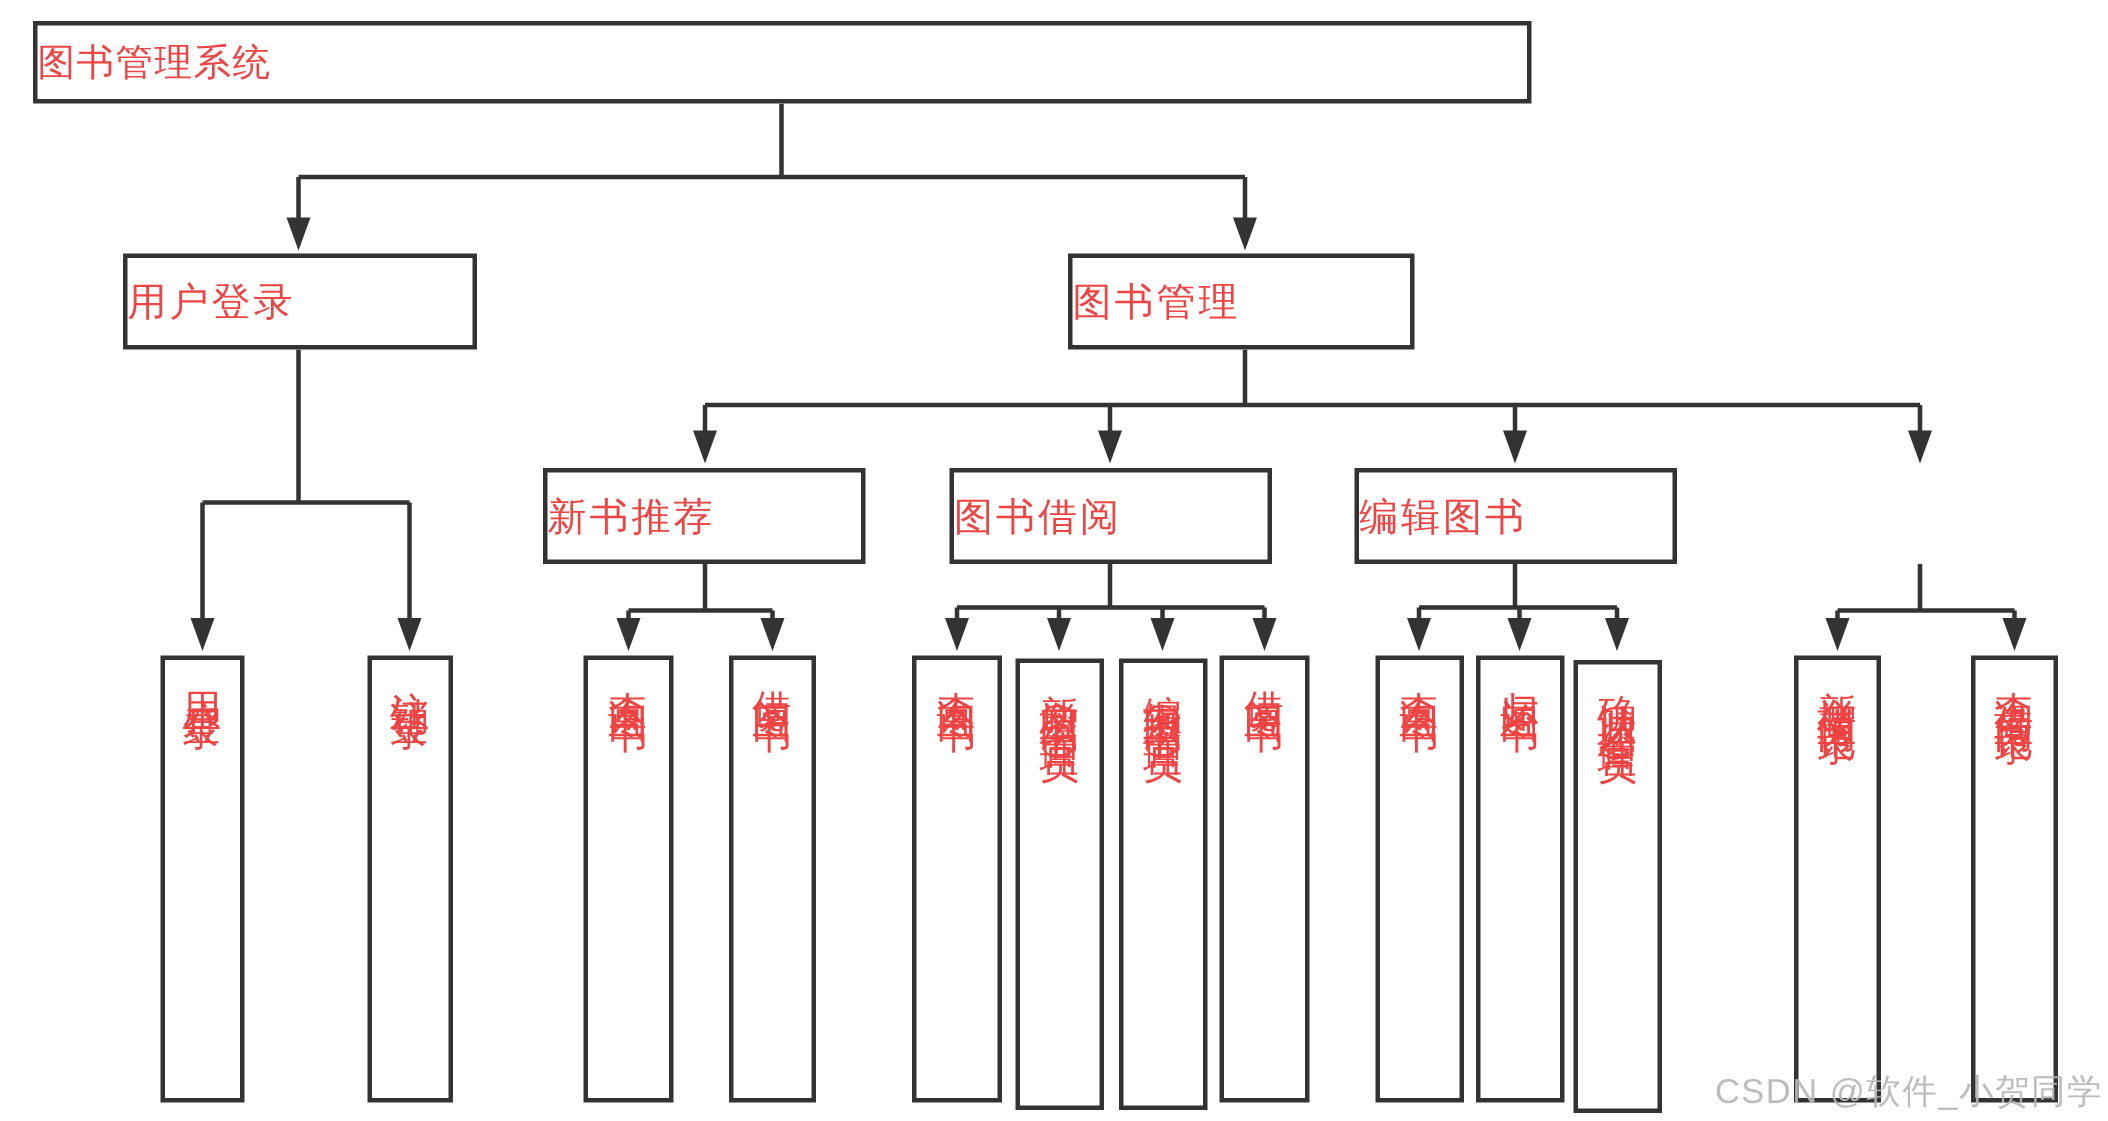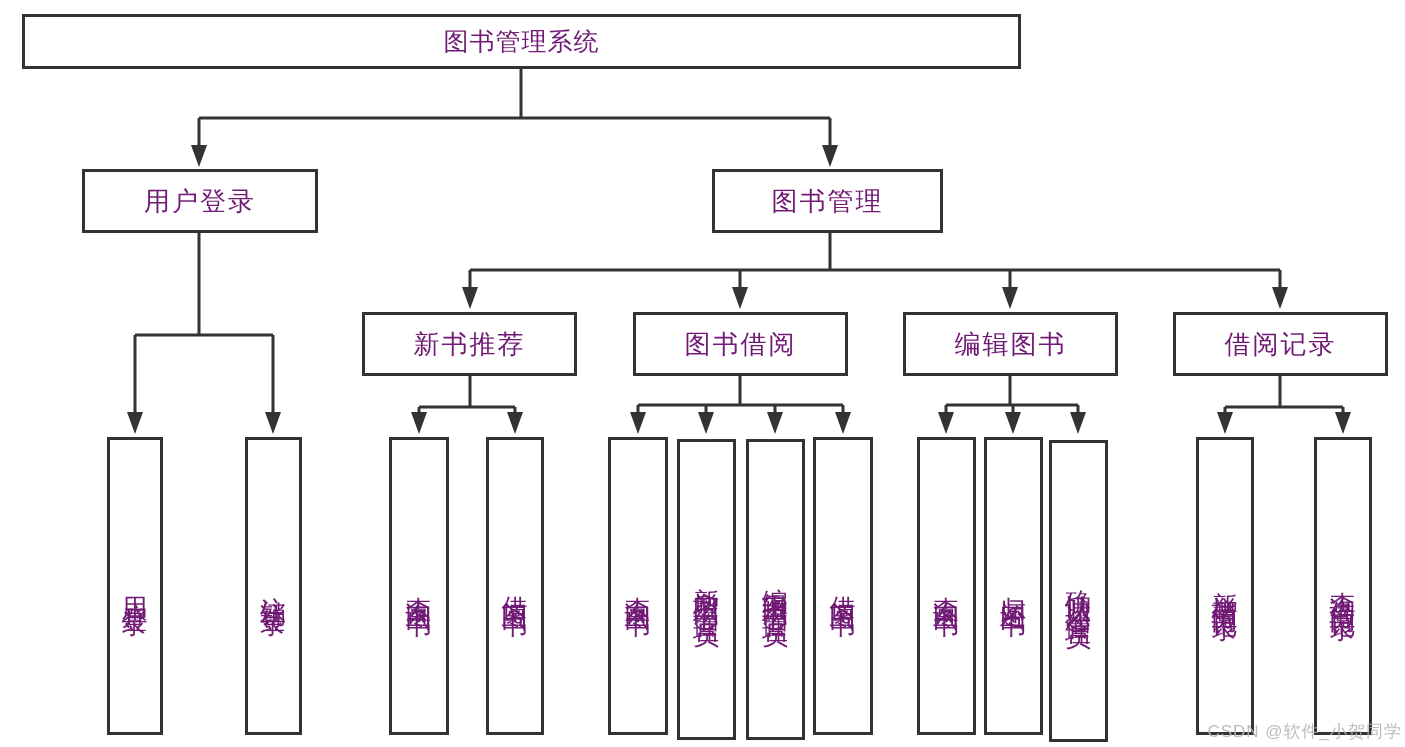--- a/index.html
+++ b/index.html
@@ -11,39 +11,39 @@
     overflow:hidden;
   }
   .wires{position:absolute;left:0;top:0;width:1405px;height:747px;}
   .node{
     position:absolute;
     box-sizing:border-box;
     border:3px solid #333333;
     background:#ffffff;
     display:flex;
     align-items:center;
-    justify-content:center;
-    color:#701a75;
+    justify-content:flex-start;
+    color:#ef4444;
     text-align:center;
   }
   .hnode{font-size:26px;letter-spacing:2px;white-space:nowrap;}
   .root{font-size:25px;letter-spacing:1px;}
   .vnode{
     writing-mode:vertical-rl;
     text-orientation:mixed;
     font-size:26px;
     letter-spacing:5px;
     line-height:1;
   }
   .vnode span{display:inline-block;}
   .watermark{
     position:absolute;
     right:3px;
     bottom:4px;
-    font-size:17px;
+    font-size:23px;
     letter-spacing:1px;
     color:rgba(182,182,182,0.92);
     white-space:nowrap;
     z-index:5;
   }
 </style>
 </head>
 <body>
 
 <div class="stage">
@@ -104,23 +104,20 @@
 
   <div class="node hnode" style="left:633px;top:312px;width:215px;height:64px">
     <span>图书借阅</span>
   </div>
   <div class="node hnode" style="left:362px;top:312px;width:215px;height:64px">
     <span>新书推荐</span>
   </div>
   <div class="node hnode" style="left:903px;top:312px;width:215px;height:64px">
     <span>编辑图书</span>
   </div>
-  <div class="node hnode" style="left:1173px;top:312px;width:215px;height:64px">
-    <span>借阅记录</span>
-  </div>
 
   <div class="node vnode" style="left:107px;top:437px;width:56px;height:298px">
     <span>用户登录</span>
   </div>
   <div class="node vnode" style="left:245px;top:437px;width:57px;height:298px">
     <span>注销登录</span>
   </div>
 
   <div class="node vnode" style="left:389px;top:437px;width:60px;height:298px">
     <span>查询图书</span>

